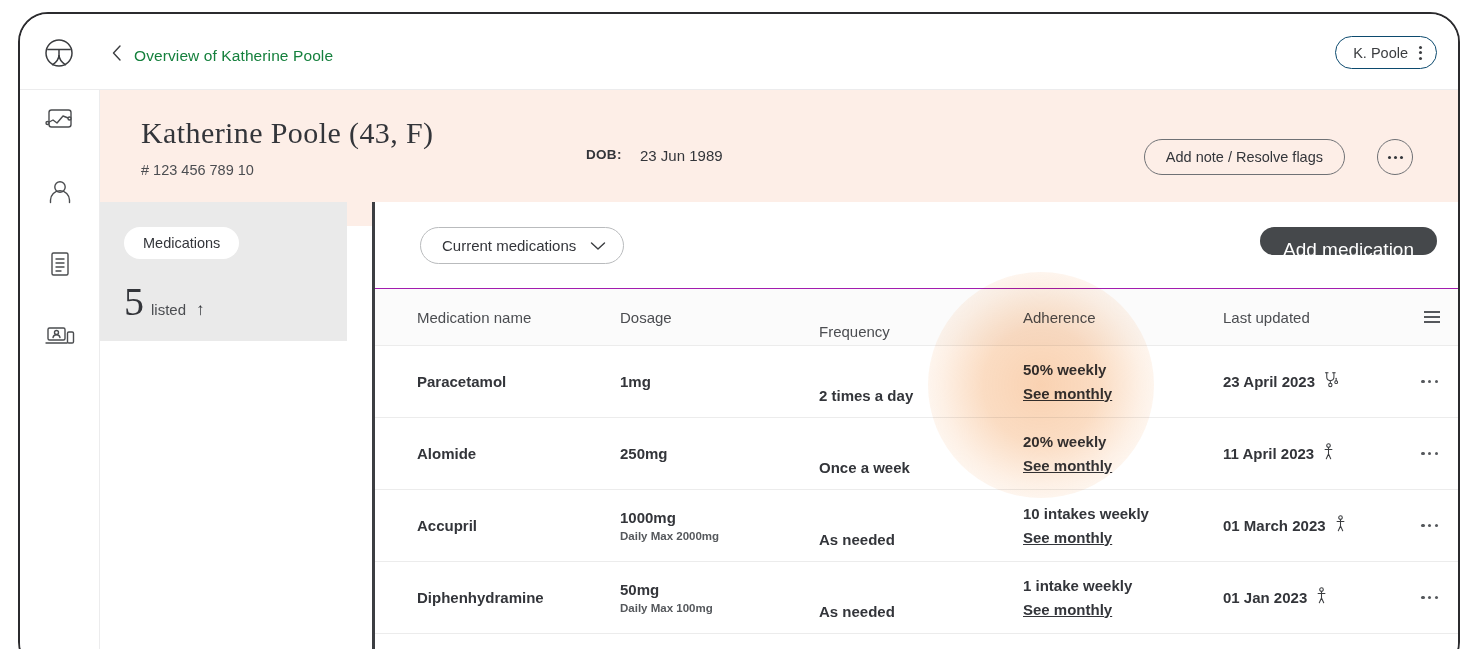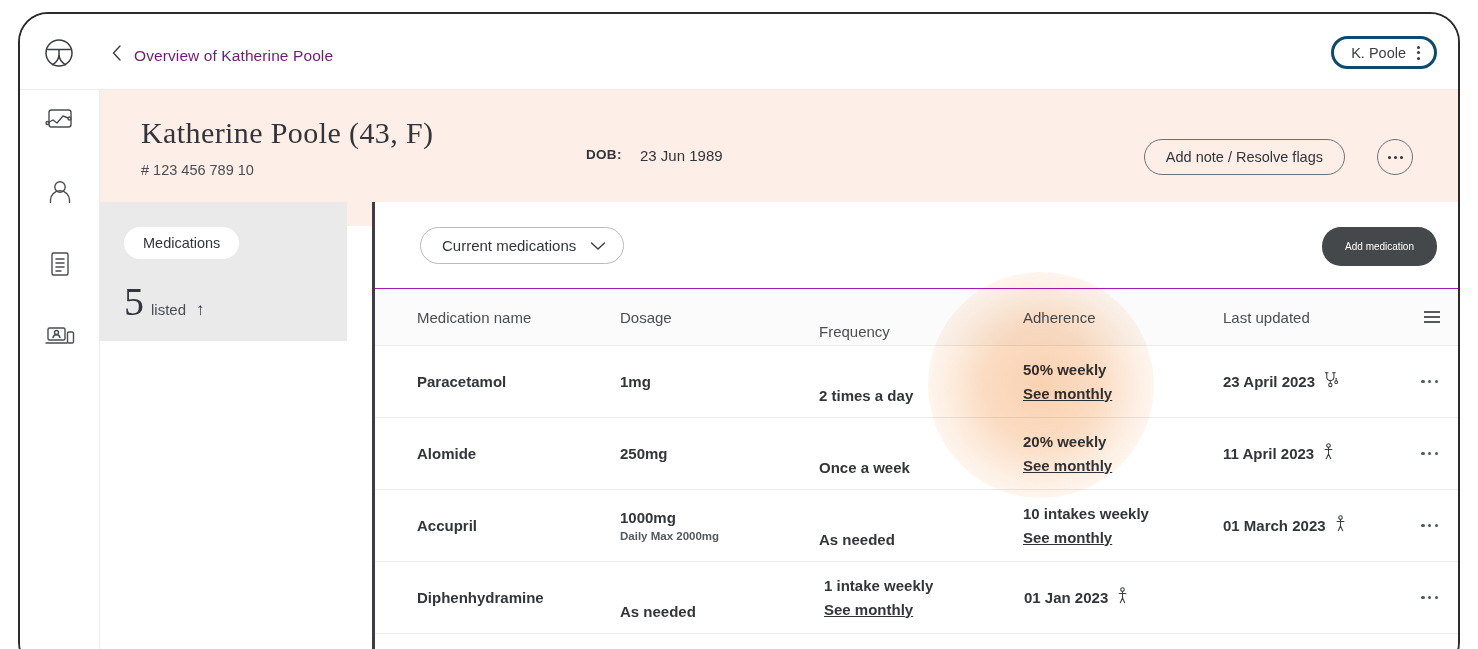--- a/index.html
+++ b/index.html
@@ -41,30 +41,30 @@
   }
   #back-chevron {
     position: absolute;
     left: 90px; top: 30px;
     width: 14px; height: 18px;
   }
   #breadcrumb-title {
     position: absolute;
     left: 114px; top: 33px;
     font-size: 15.5px;
-    color: #701a75;
+    color: #15803d;
     letter-spacing: 0.1px;
     white-space: nowrap;
   }
   #profile-chip {
     position: absolute;
     right: 25px; top: 22px;
     height: 33px;
     padding: 0 14px 0 17px;
-    border: 3px solid #0c4a6e;
+    border: 1px solid #0c4a6e;
     border-radius: 17px;
     display: flex;
     align-items: center;
     gap: 11px;
     background: #fff;
     cursor: pointer;
   }
   #profile-chip .nm {
     font-size: 14.5px;
     color: #3b3d40;
@@ -273,27 +273,27 @@
     cursor: pointer;
   }
   #filter-select .lbl {
     font-size: 15px;
     color: #33353a;
     white-space: nowrap;
   }
   #add-med-btn {
     position: absolute;
     right: 25px; top: 25px;
-    height: 39px;
-    padding: 4px 23px;
+    height: 28px;
+    padding: 12px 23px;
     background: #45484b;
     border: none;
     border-radius: 19px;
     font-family: "Liberation Sans", sans-serif;
-    font-size: 10px;
+    font-size: 19px;
     color: #ffffff;
     cursor: pointer;
     white-space: nowrap;
   }
 
   
   #med-table {
     position: absolute;
     left: 0; top: 86px;
     width: 1087px;
@@ -623,20 +623,24 @@
           <span class="row-more">
             <i></i>
               <i></i>
               <i></i>
           </span>
         </div>
       </div>
 
       <div class="trow tbody-row">
         <div class="c-name cell-txt">Diphenhydramine</div>
+        <div class="c-dose">
+          <div class="cell-txt">50mg</div>
+          <div class="dose-sub">Daily Max 100mg</div>
+        </div>
         <div class="c-freq cell-txt">As needed</div>
         <div class="c-adh">
           <div class="adh-main">1 intake weekly</div>
           <a class="adh-link">See monthly</a>
         </div>
         <div class="c-upd">
           <span class="cell-txt">01 Jan 2023</span>
           <span>
             <svg viewBox="0 0 12 20" width="11" height="17" fill="none" stroke="#3b3d40" stroke-width="1.25" stroke-linecap="round" stroke-linejoin="round">
               <circle cx="6" cy="3" r="2.1"></circle>

